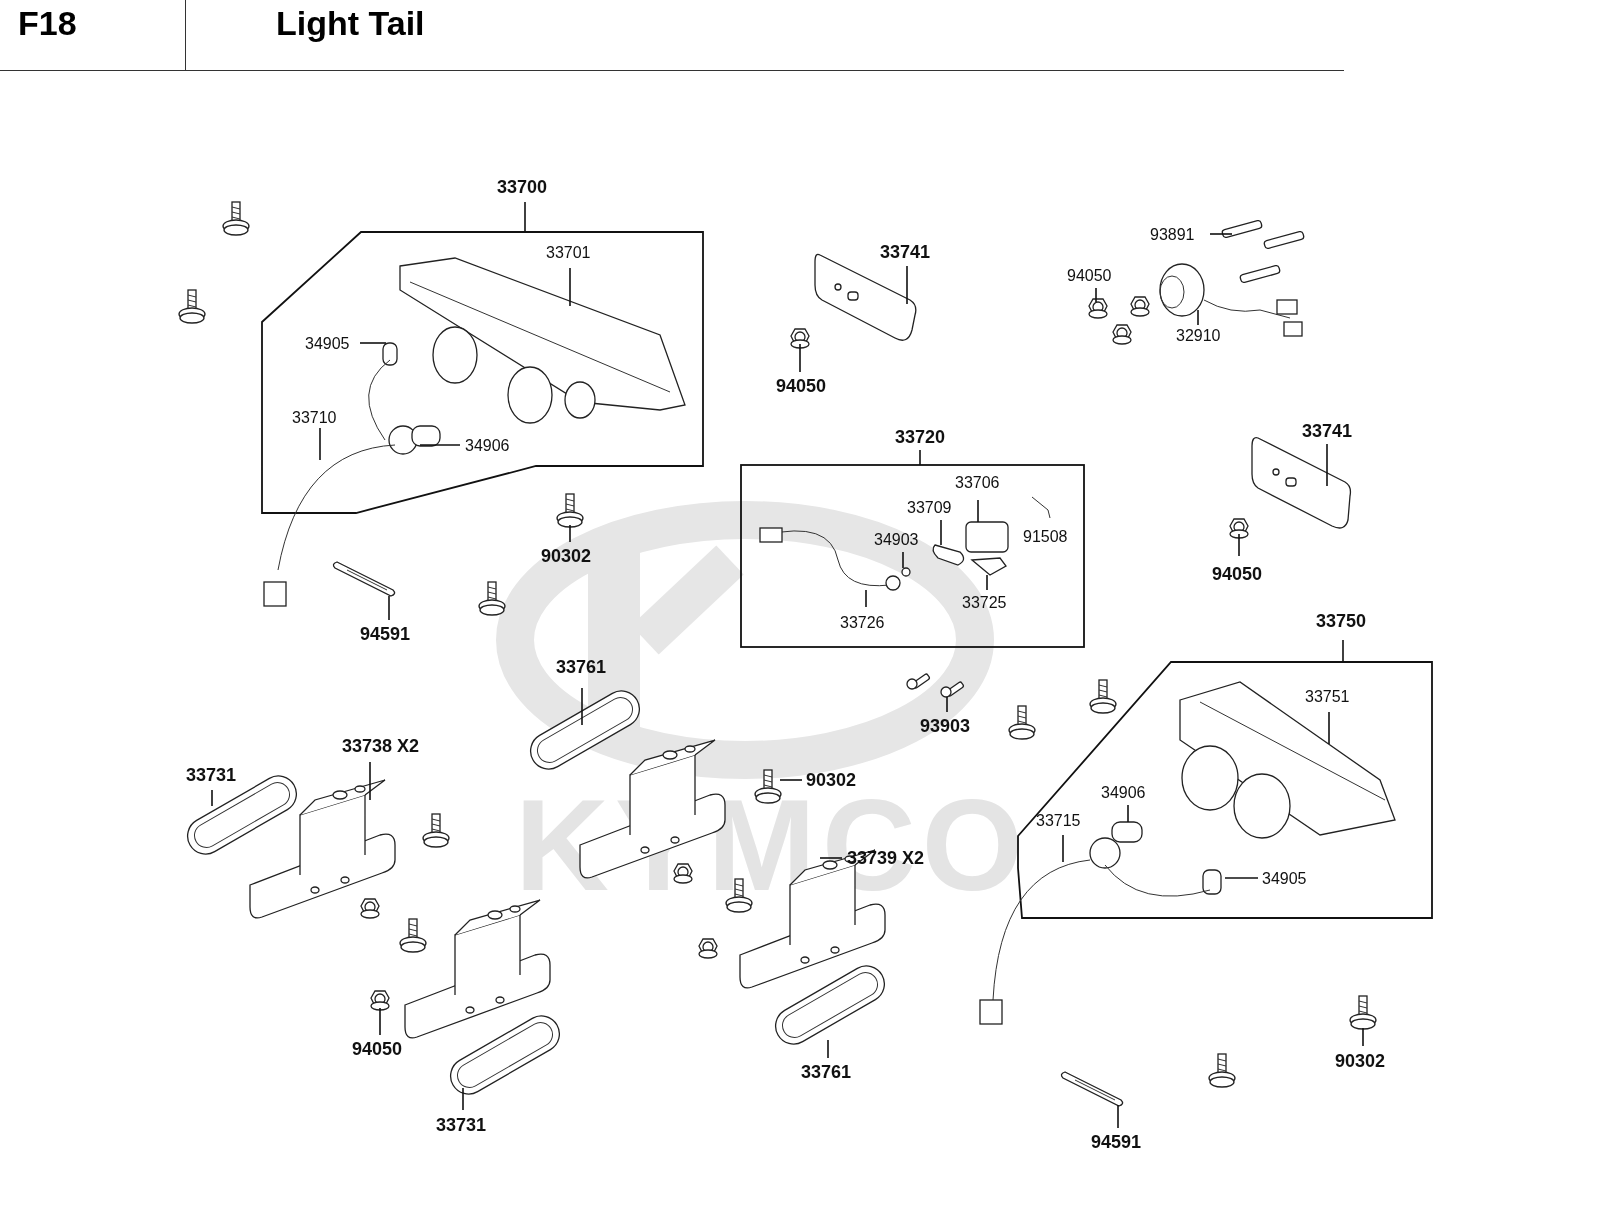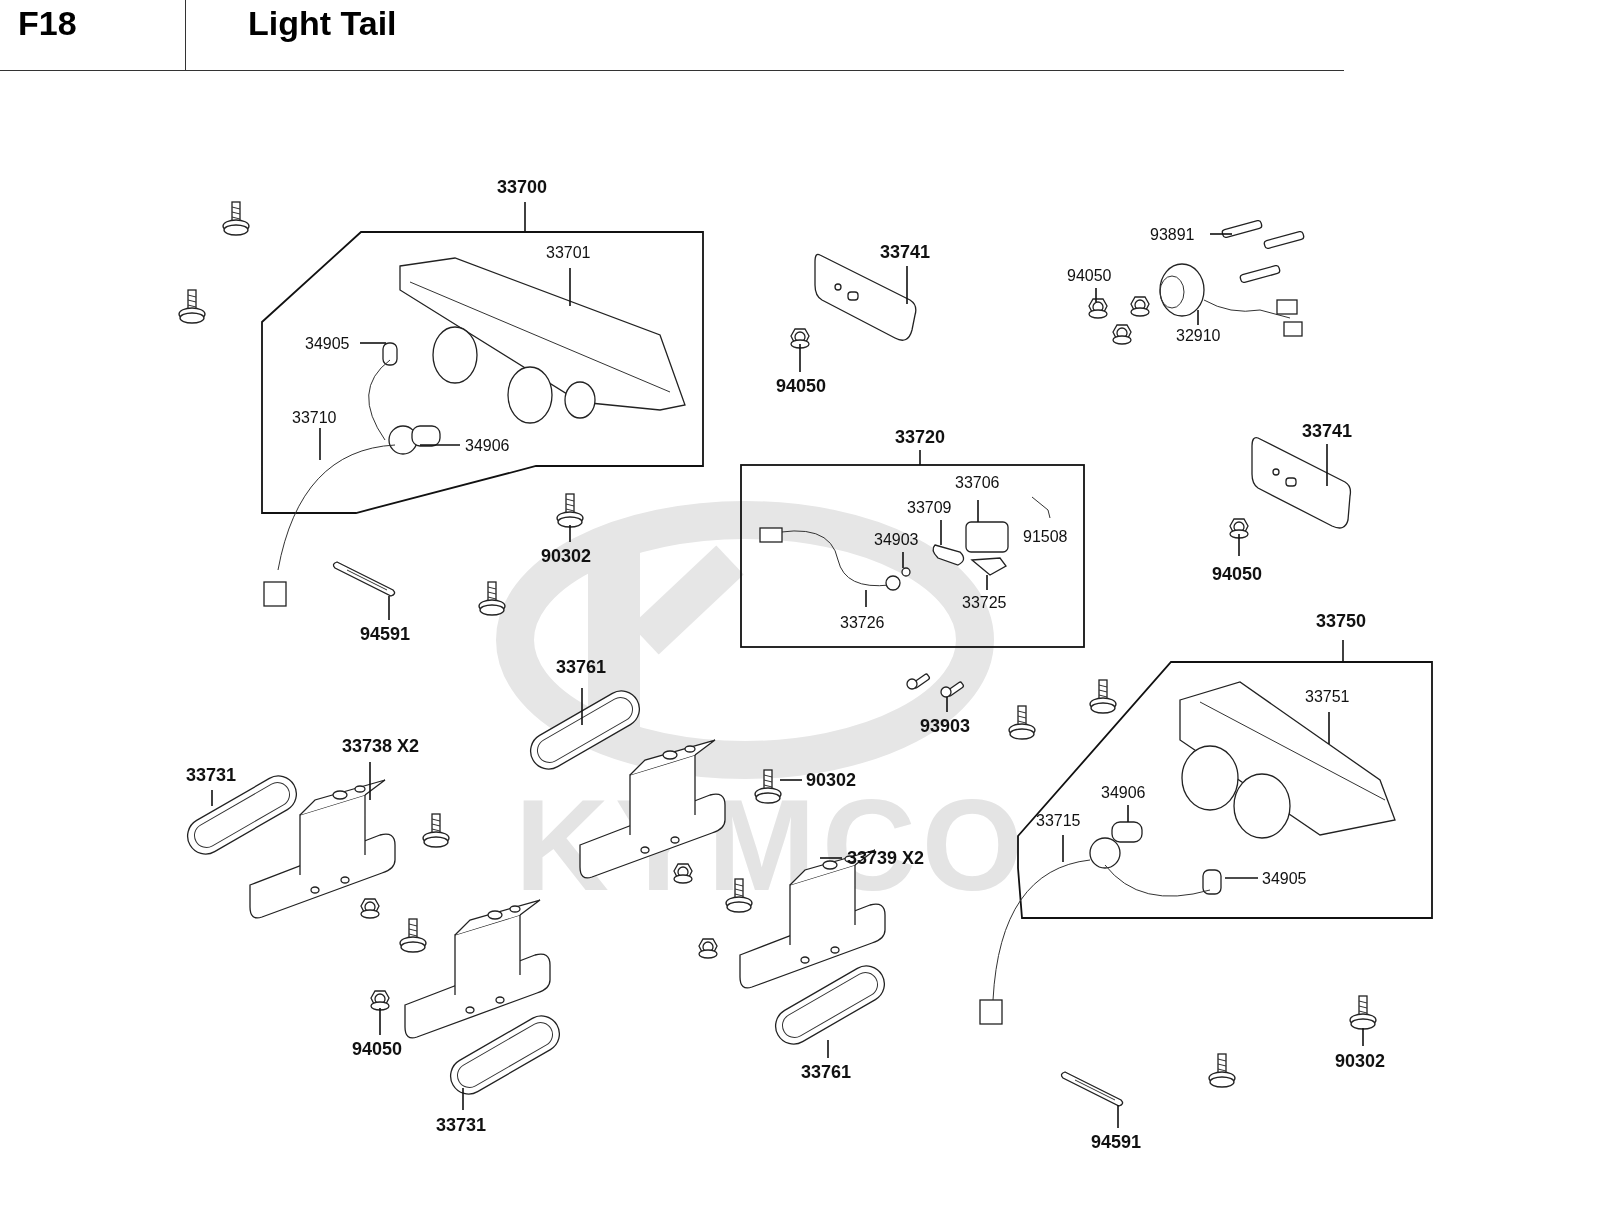--- a/index.html
+++ b/index.html
@@ -2,21 +2,21 @@
 <html><head>
 <meta charset="utf-8">
 <style>
   html, body { margin: 0; padding: 0; background: #ffffff; }
   body { width: 1613px; height: 1206px; position: relative; overflow: hidden;
          font-family: "Liberation Sans", sans-serif; color: #000; }
   .header { position: absolute; left: 0; top: 0; width: 1344px; height: 70px;
             border-bottom: 1.5px solid #333; }
   .header .divider { position: absolute; left: 185px; top: 0; width: 1px; height: 70px; background: #333; }
   .code { position: absolute; left: 18px; top: 4px; font-size: 34px; font-weight: bold; }
-  .title { position: absolute; left: 248px; top: 4px; font-size: 34px; font-weight: bold; }
+  .title { position: absolute; left: 276px; top: 4px; font-size: 34px; font-weight: bold; }
   svg#diagram { position: absolute; left: 0; top: 0; }
   .lbl { font-family: "Liberation Sans", sans-serif; font-weight: bold; font-size: 18px; fill: #111; }
   .lbl-sm { font-family: "Liberation Sans", sans-serif; font-size: 16px; fill: #111; }
   .wm-text { font-family: "Liberation Sans", sans-serif; font-weight: bold; font-size: 130px; fill: #e4e4e4; letter-spacing: 6px; }
   .part { fill: #fff; stroke: #222; stroke-width: 1.3; }
   .part-thin { fill: none; stroke: #333; stroke-width: 1; }
   .lead { stroke: #111; stroke-width: 1.6; fill: none; }
   .box { stroke: #111; stroke-width: 1.8; fill: none; }
 </style>
 </head>

